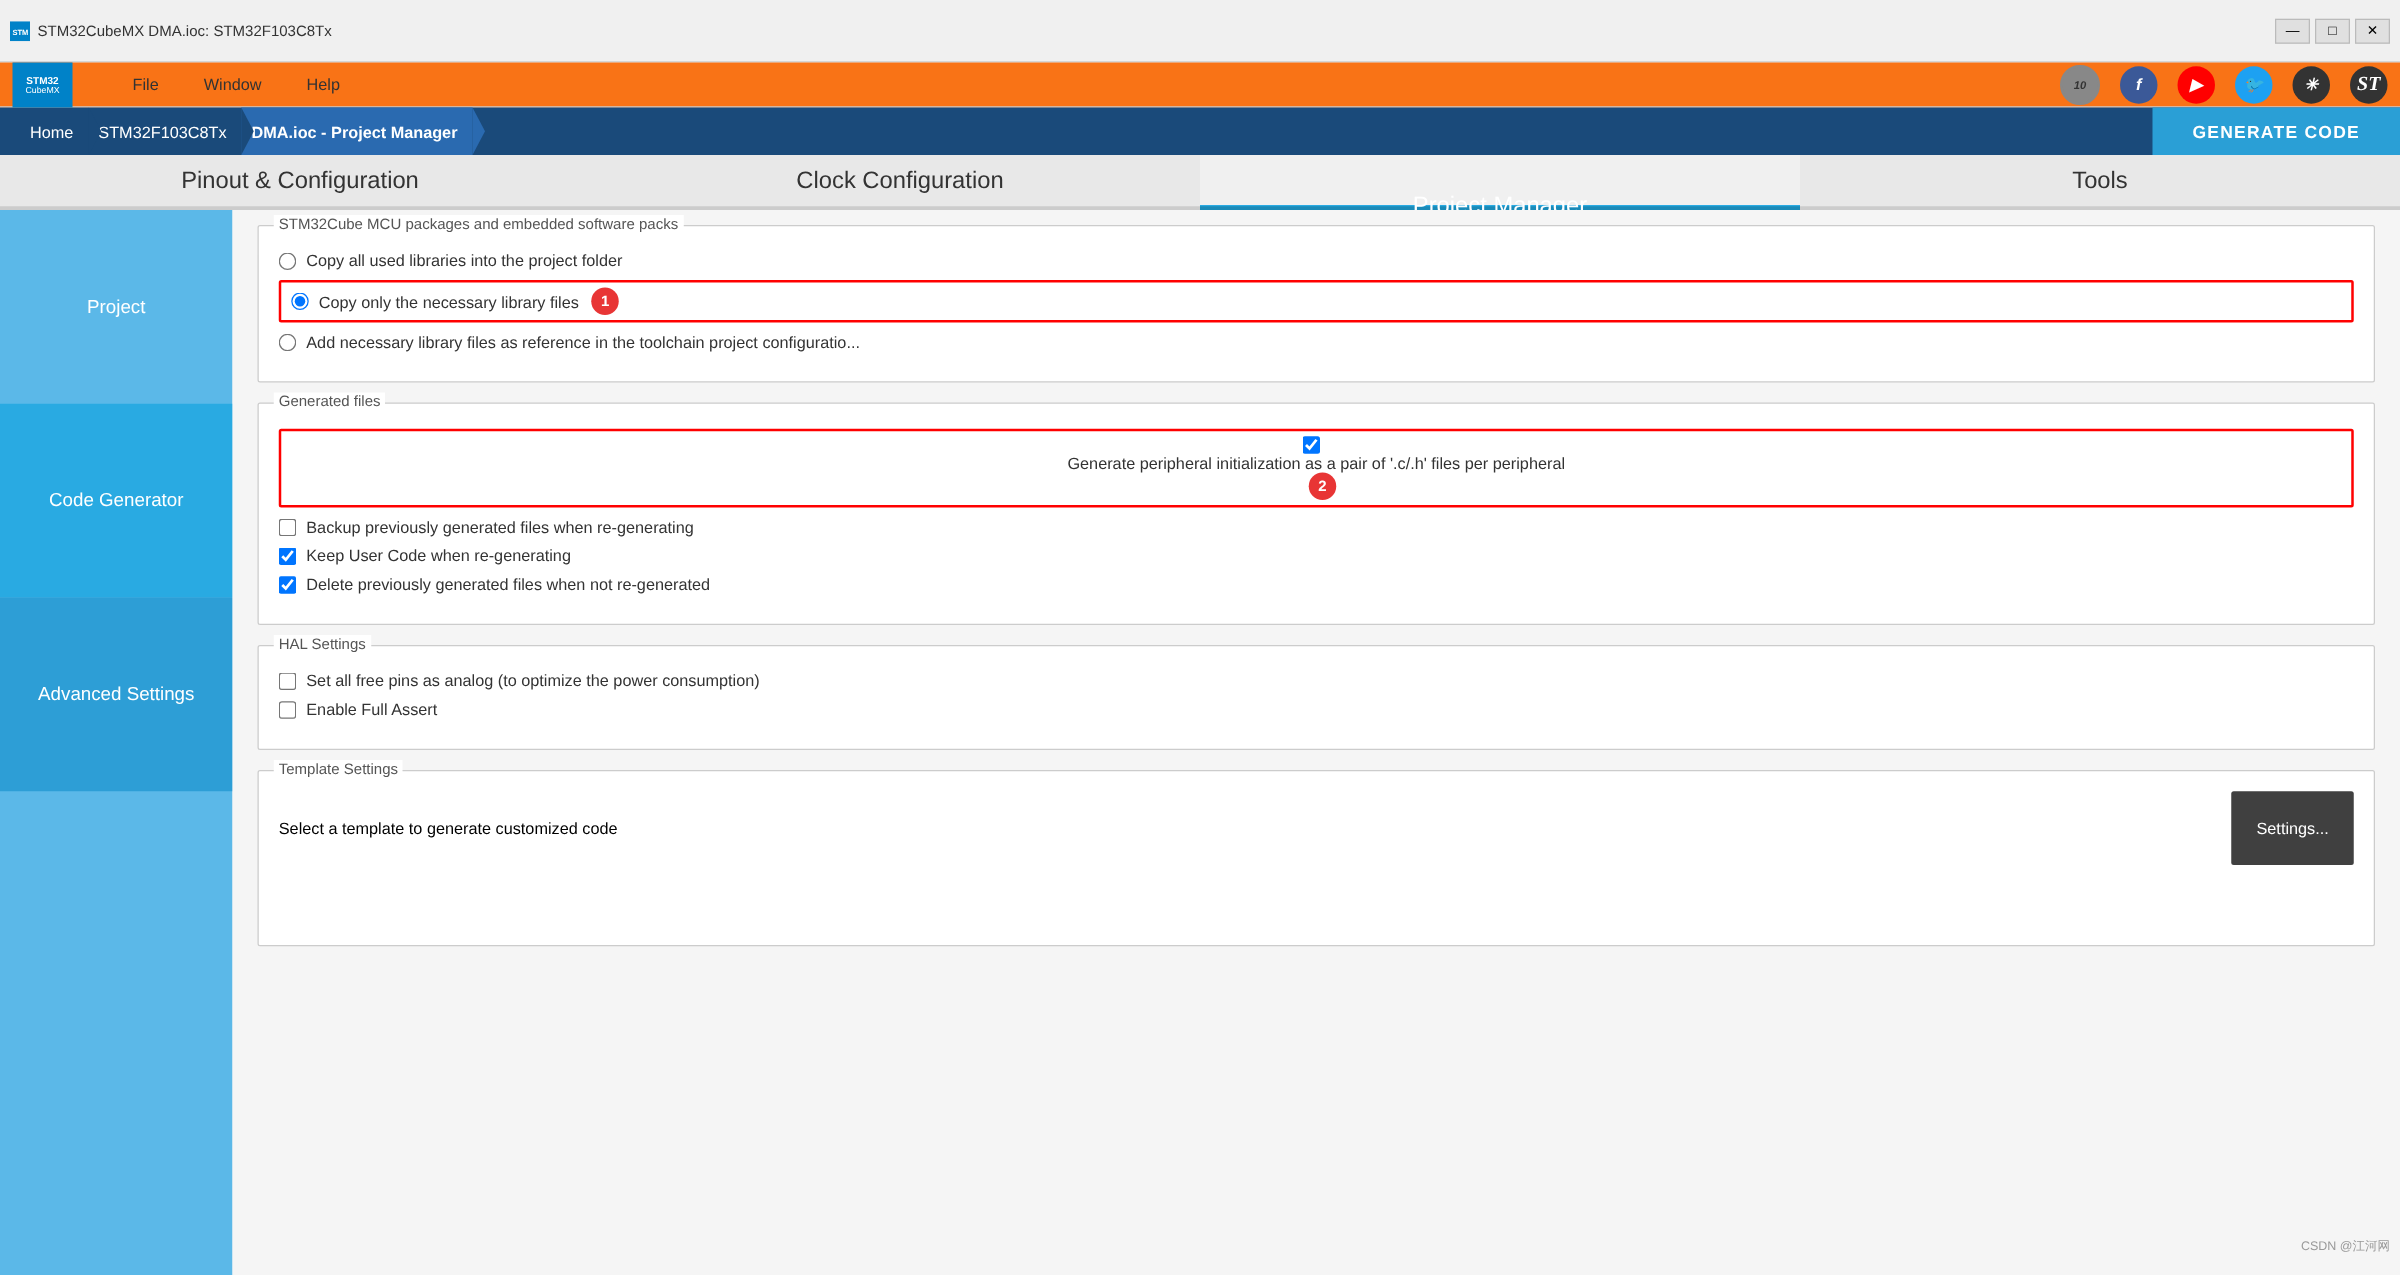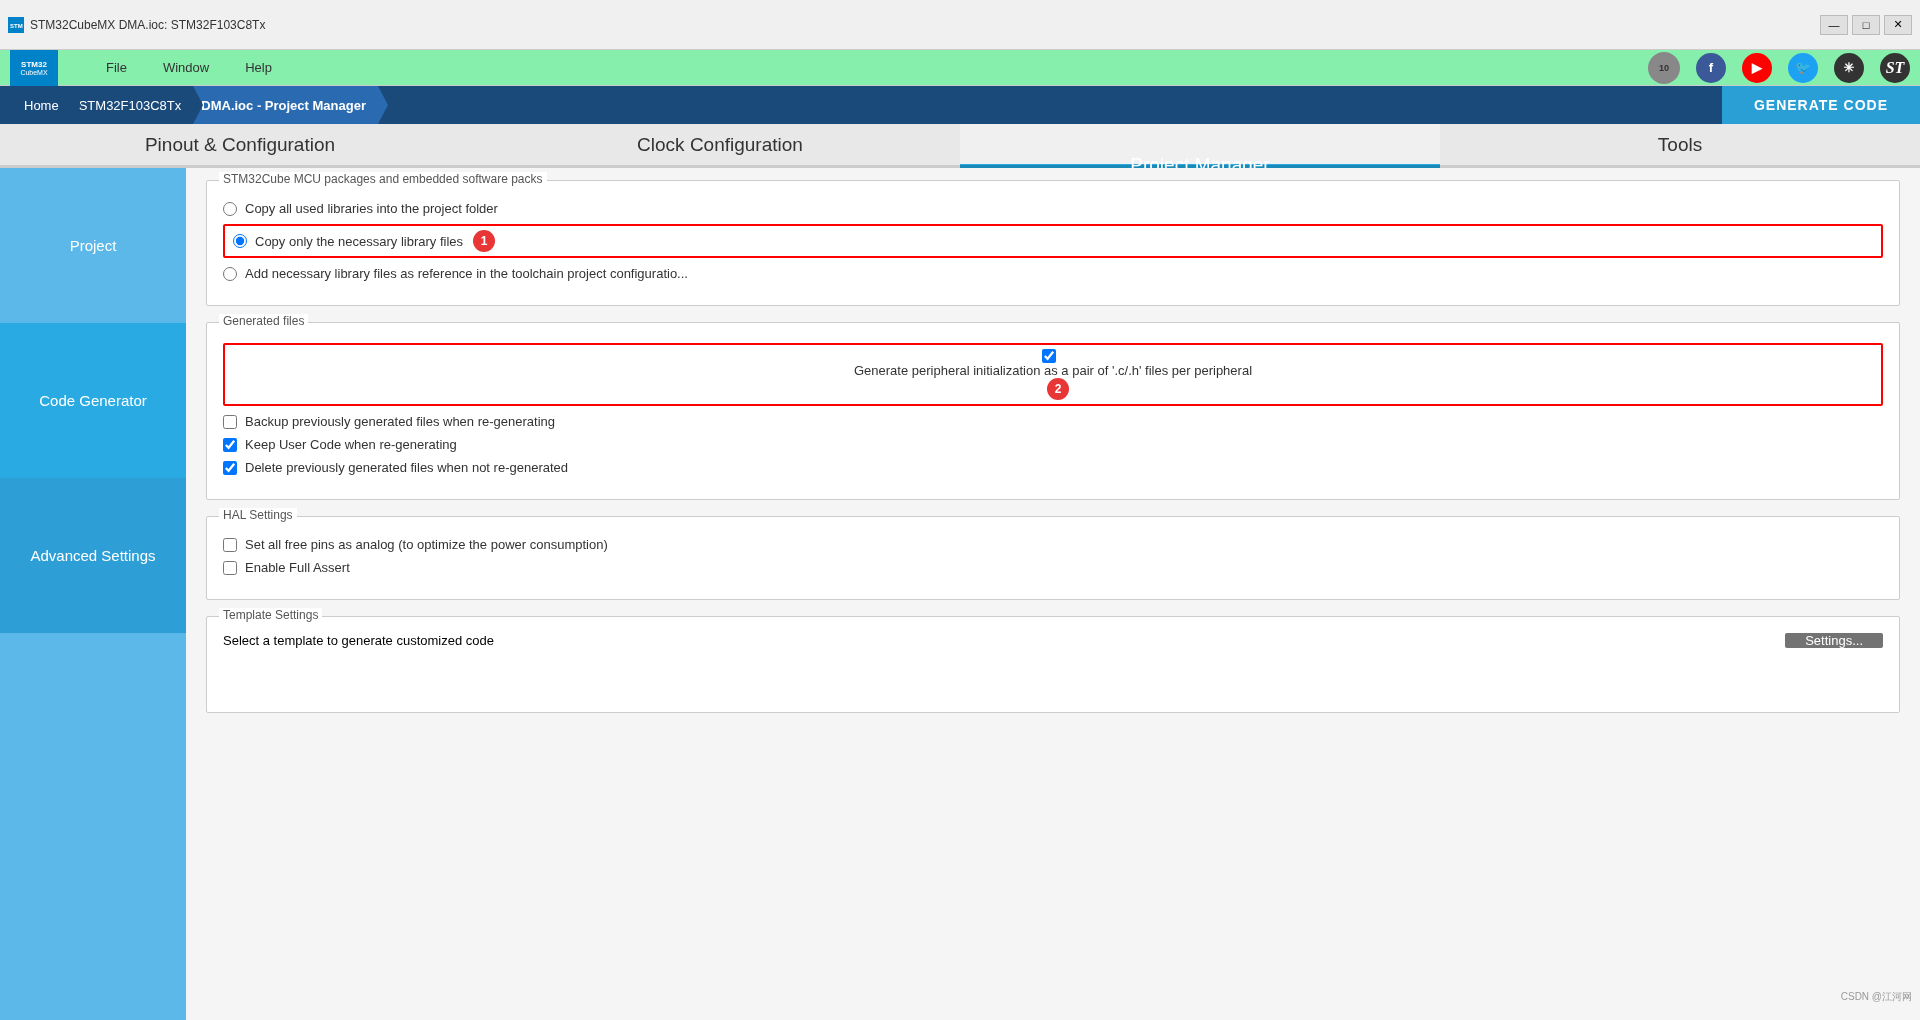--- a/index.html
+++ b/index.html
@@ -14,36 +14,36 @@
       padding: 0 8px;
       border-bottom: 1px solid #ccc;
     }
     .titlebar-icon { width: 16px; height: 16px; margin-right: 6px; }
     .titlebar-title { font-size: 12px; color: #333; flex: 1; }
     .titlebar-controls { display: flex; gap: 4px; }
     .titlebar-btn { width: 28px; height: 20px; background: #e0e0e0; border: 1px solid #bbb; display: flex; align-items: center; justify-content: center; font-size: 11px; cursor: pointer; }
 
     
     .menubar {
-      background: #86efac;
+      background: #f97316;
       height: 36px;
       display: flex;
       align-items: center;
       padding: 0 10px;
       border-bottom: 1px solid #ccc;
       gap: 20px;
       text-align: center;
     }
     .menubar-logo { display: flex; align-items: center; gap: 4px; margin-right: 20px; }
     .logo-box { width: 48px; height: 36px; background: #0082c8; display: flex; align-items: center; justify-content: center; flex-direction: column; }
     .logo-stm { color: white; font-size: 8px; font-weight: bold; }
     .logo-cube { color: white; font-size: 7px; }
     .menubar-item { font-size: 13px; color: #333; cursor: pointer; padding: 4px 8px; }
     .menubar-right { margin-left: auto; display: flex; align-items: center; gap: 16px; }
-    .social-icon { width: 30px; height: 30px; border-radius: 50%; display: flex; align-items: center; justify-content: center; color: white; font-weight: bold; font-size: 13px; cursor: pointer; }
+    .social-icon { width: 30px; height: 30px; border-radius: 50%; display: flex; align-items: center; justify-content: center; color: white; font-weight: bold; font-size: 13px; cursor: pointer; font-style: italic; }
     .icon-10 { background: #888; font-size: 10px; border-radius: 50%; width: 32px; height: 32px; }
     .icon-fb { background: #3b5998; }
     .icon-yt { background: #ff0000; }
     .icon-tw { background: #1da1f2; }
     .icon-net { background: #333; }
     .icon-st { background: #333; font-size: 16px; font-style: italic; }
 
     
     .breadcrumb-bar {
       background: #1a4a7a;
@@ -209,24 +209,24 @@
       border-radius: 50%;
       background: #e83535;
       color: white;
       font-size: 12px;
       font-weight: bold;
       margin-left: 10px;
     }
 
     
     .settings-btn {
-      background: #737373;
+      background: #404040;
       color: white;
       border: none;
-      padding: 0 20px;
+      padding: 22px 20px;
       font-size: 13px;
       cursor: pointer;
       border-radius: 2px;
     }
 
     
     .template-row {
       display: flex;
       align-items: center;
       justify-content: space-between;

